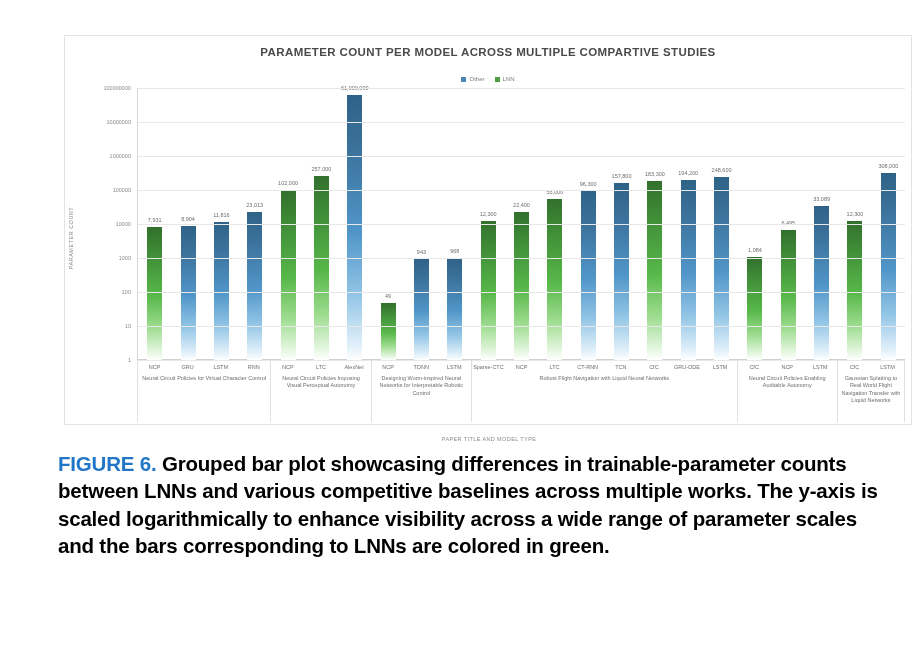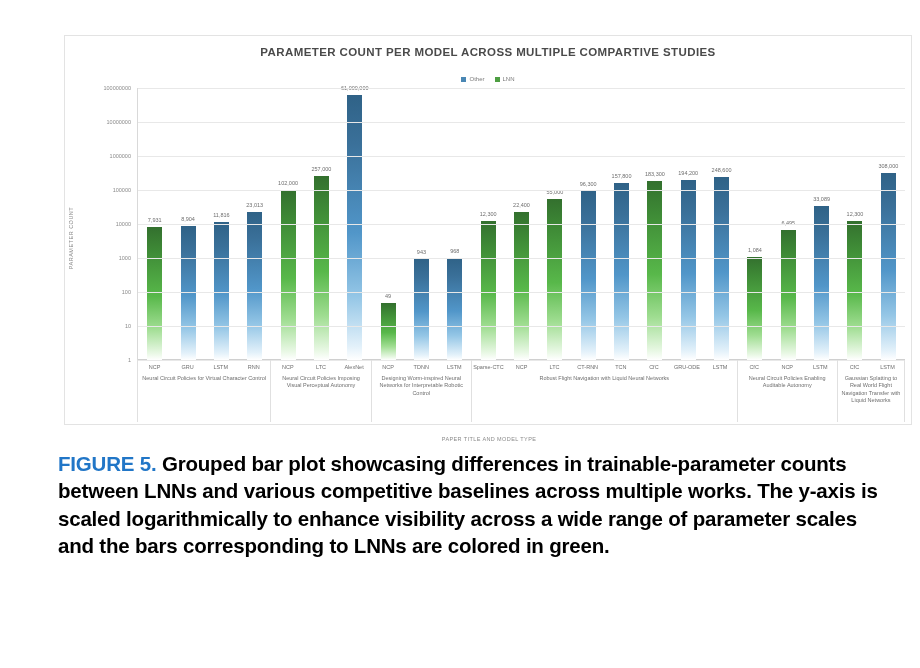--- a/index.html
+++ b/index.html
@@ -322,17 +322,17 @@
             </div>
             <div class="cat-paper">Gaussian Splatting to Real World Flight Navigation Transfer with Liquid Networks</div>
           </div>
         </div>
       <div class="xlabel">PAPER TITLE AND MODEL TYPE</div>
     </div>
 
   </div>
 
   <div class="caption">
-    <span class="fig-num">FIGURE 5.</span>
+    <span class="fig-num">FIGURE 6.</span>
     <span>Grouped bar plot showcasing differences in trainable-parameter counts between LNNs and various competitive baselines across multiple works. The y-axis is scaled logarithmically to enhance visibility across a wide range of parameter scales and the bars corresponding to LNNs are colored in green.</span>
   </div>
 
 </div>
 
 </body></html>

